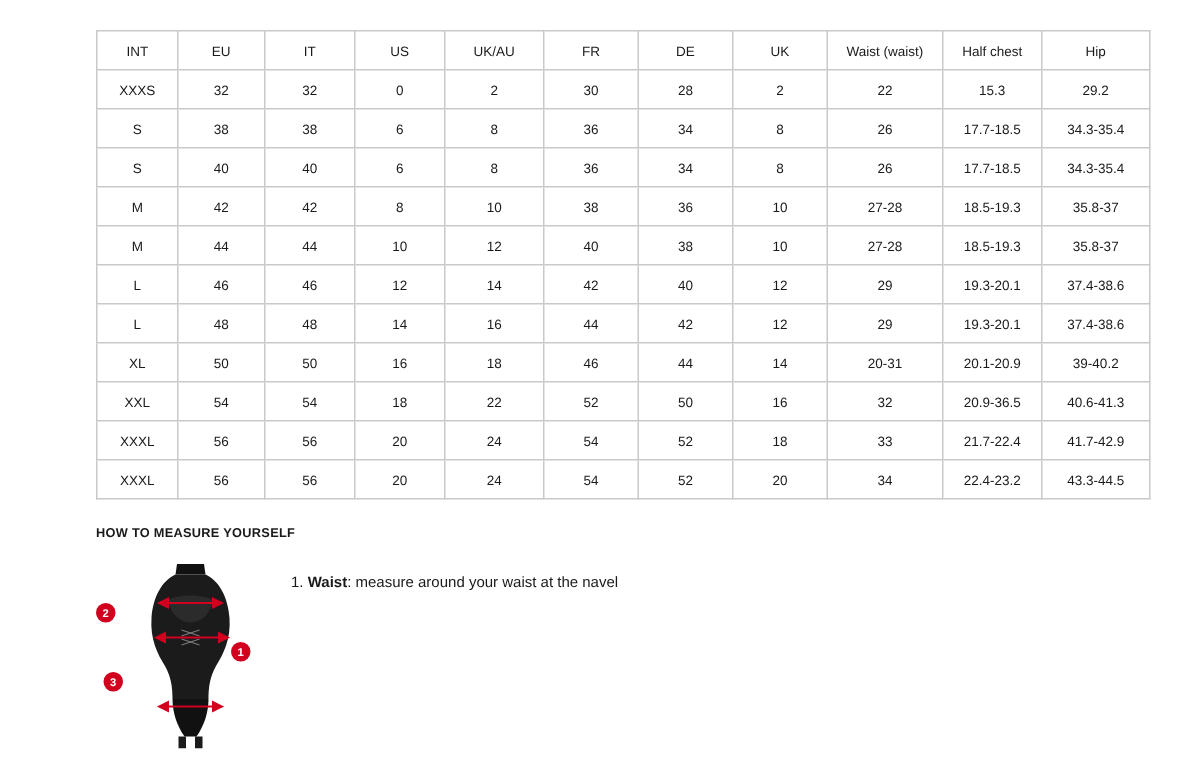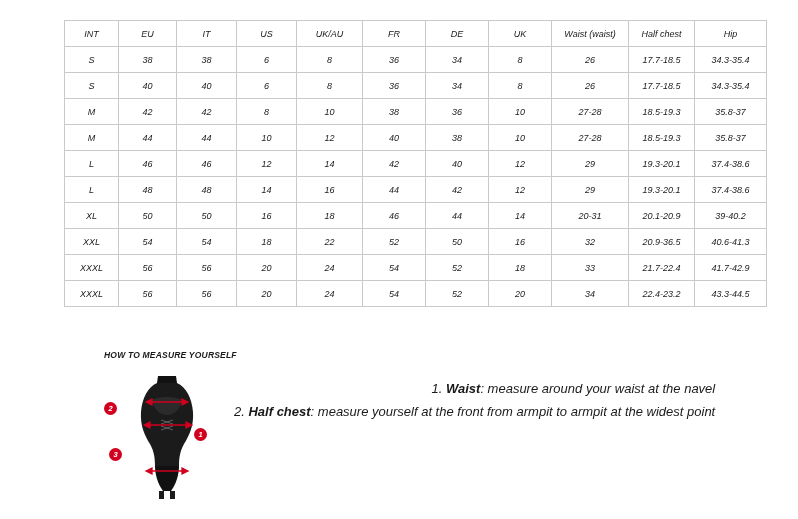--- a/index.html
+++ b/index.html
@@ -11,21 +11,20 @@
     height: 519px;
     background: #ffffff;
     font-family: "Liberation Sans", sans-serif;
     color: #1a1a1a;
     overflow: hidden;
   }
   .page {
     position: relative;
     width: 798px;
     height: 519px;
-    font-style: italic;
   }
   
   .table-wrap {
     position: absolute;
     left: 64px;
     top: 20px;
     width: 672px;
   }
   table.size-table {
     border-collapse: collapse;
@@ -59,21 +58,20 @@
   col.c8 { width: 77px; }
   col.c9 { width: 66px; }
   col.c10 { width: 72px; }
 
   
   .measure-section {
     position: absolute;
     left: 64px;
     top: 350px;
     width: 680px;
-    margin-left: 40px;
   }
   .measure-title {
     font-size: 8.5px;
     font-weight: bold;
     letter-spacing: 0.2px;
     color: #1a1a1a;
     margin-bottom: 14px;
   }
   .measure-body {
     position: relative;
@@ -83,25 +81,24 @@
   .figure-col {
     width: 120px;
     position: relative;
     height: 125px;
   }
   .list-col {
     margin-left: 10px;
     padding-top: 8px;
   }
   .measure-item {
-    font-size: 13px;
+    font-size: 10px;
     line-height: 14px;
     margin-bottom: 9px;
     color: #1a1a1a;
-    text-align: right;
   }
   .measure-item b {
     font-weight: bold;
   }
 
   
   .mannequin {
     position: absolute;
     left: 24px;
     top: 0;
@@ -154,20 +151,33 @@
           <th>FR</th>
           <th>DE</th>
           <th>UK</th>
           <th>Waist (waist)</th>
           <th>Half chest</th>
           <th>Hip</th>
         </tr>
       </thead>
       <tbody>
         <tr>
+          <td>XXXS</td>
+          <td>32</td>
+          <td>32</td>
+          <td>0</td>
+          <td>2</td>
+          <td>30</td>
+          <td>28</td>
+          <td>2</td>
+          <td>22</td>
+          <td>15.3</td>
+          <td>29.2</td>
+        </tr>
+        <tr>
           <td>S</td>
           <td>38</td>
           <td>38</td>
           <td>6</td>
           <td>8</td>
           <td>36</td>
           <td>34</td>
           <td>8</td>
           <td>26</td>
           <td>17.7-18.5</td>
@@ -343,21 +353,17 @@
         <div class="badge badge-1">1</div>
         <div class="badge badge-2">2</div>
         <div class="badge badge-3">3</div>
       </div>
 
       <div class="list-col">
         <div class="measure-item">
           <span>1.</span>
           <b>Waist</b><span>: measure around your waist at the navel</span>
         </div>
-        <div class="measure-item">
-          <span>2.</span>
-          <b>Half chest</b><span>: measure yourself at the front from armpit to armpit at the widest point</span>
-        </div>
       </div>
     </div>
   </div>
 
 </div>
 
 </body></html>

